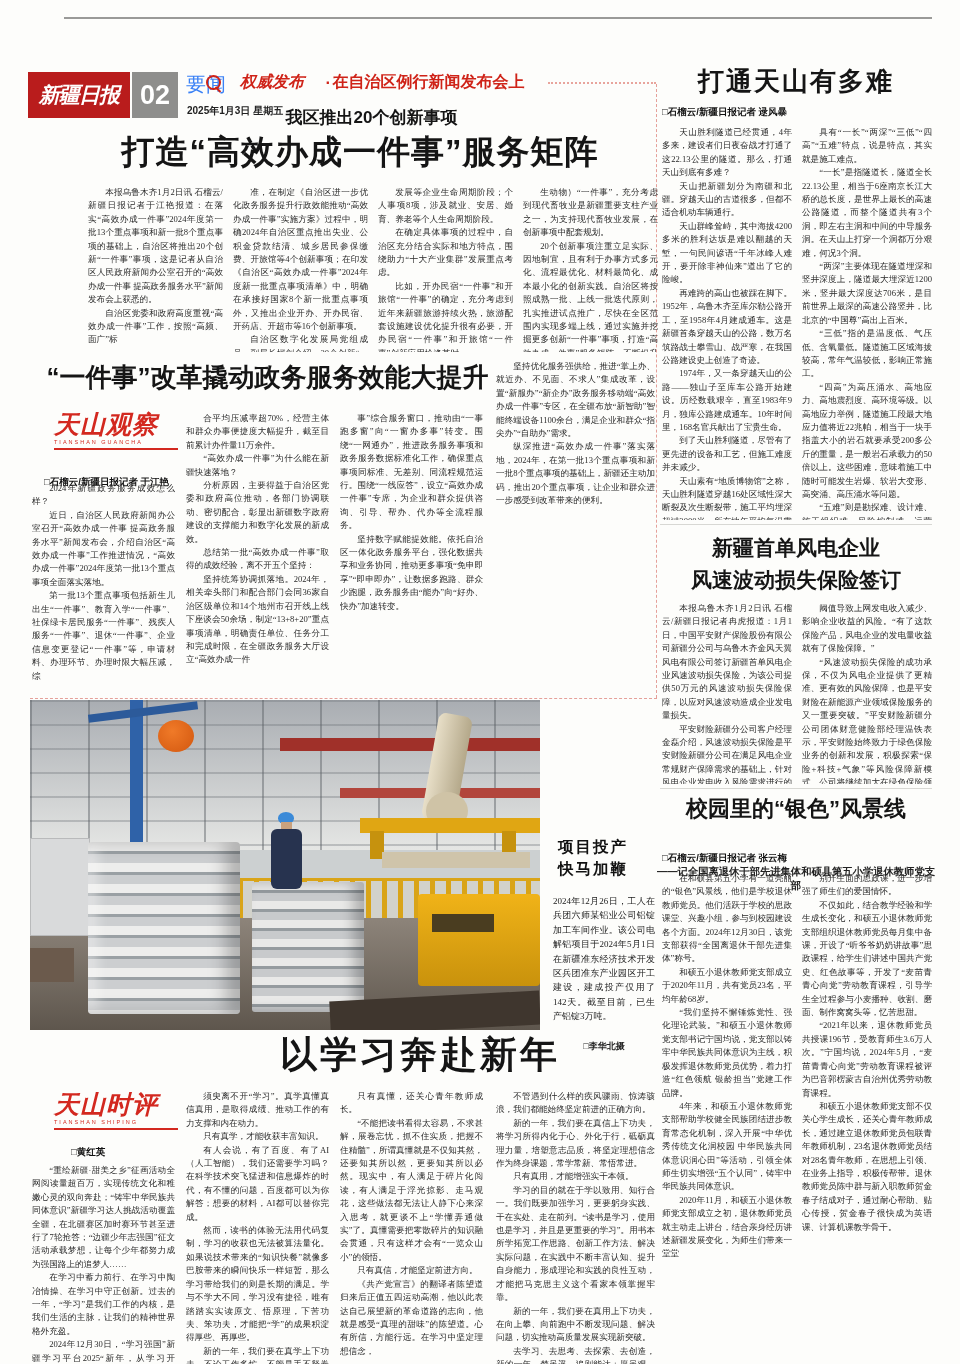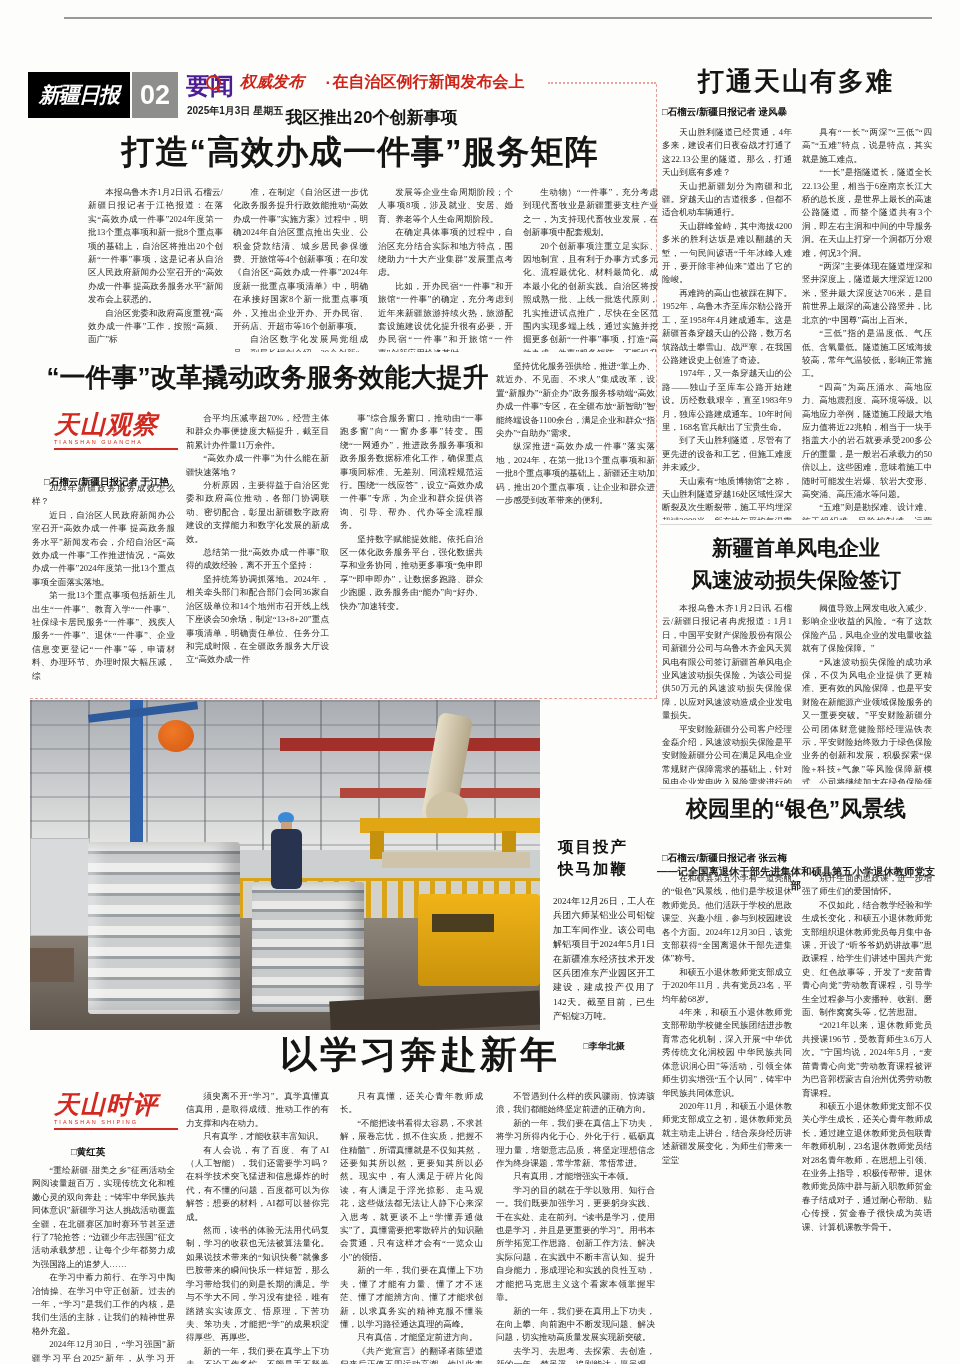--- a/index.html
+++ b/index.html
@@ -7,25 +7,25 @@
         font-family:"Liberation Serif","DejaVu Serif",serif;color:#222;overflow:hidden;}
   .abs{position:absolute;}
   .hl{font-family:"Liberation Sans","DejaVu Sans",sans-serif;font-weight:700;color:#151515;}
   .center{text-align:center;}
   .col{font-size:8.6px;line-height:1.56;text-align:justify;overflow:hidden;color:#2a2a2a;}
   .col p{margin:0;text-indent:2em;}
   .byline{font-family:"Liberation Sans","DejaVu Sans",sans-serif;font-weight:700;font-size:9.5px;color:#111;}
   .rule{background:#d8d8d4;height:1px;}
   .toprule{background:#9a9a98;height:2px;}
   
-  .brandbox{background:#000000;color:#fff;display:flex;align-items:center;justify-content:center;
+  .brandbox{background:#b91c1c;color:#fff;display:flex;align-items:center;justify-content:center;
             font-weight:900;font-style:italic;font-size:21px;letter-spacing:-1px;font-family:"Liberation Serif",serif;}
   .pagenumbox{background:#8e8e8c;color:#fff;display:flex;align-items:center;justify-content:center;
               font-family:"Liberation Sans",sans-serif;font-weight:700;font-size:27px;}
-  .sectionname{font-family:"Liberation Sans","DejaVu Sans",sans-serif;font-weight:700;font-size:24px;color:#4c1d95;line-height:1;}
+  .sectionname{font-family:"Liberation Sans","DejaVu Sans",sans-serif;font-weight:400;font-size:20px;color:#3b82f6;line-height:1;}
   .dateline{font-family:"Liberation Sans",sans-serif;font-size:10px;color:#222;font-weight:700;}
   
   .badge{display:flex;align-items:center;gap:19px;color:#cf2318;}
   .badge .mag{width:11px;height:11px;border:2px solid #cf2318;border-radius:50%;position:relative;flex:0 0 auto;}
   .badge .mag i{position:absolute;width:2px;height:7px;background:#cf2318;left:9px;top:9px;transform:rotate(-45deg);}
   .badge .b1{font-weight:900;font-style:italic;font-size:16px;font-family:"Liberation Serif",serif;white-space:nowrap;}
   .badge .b2{font-weight:900;font-size:16px;font-family:Liberation Mono, monospace;white-space:nowrap;}
   .badge .dots{flex:1;border-top:2px dotted #e8a49c;height:0;margin-left:4px;}
   .dashv{border-left:1px dashed #e5a09a;width:0;}
   .dashh{border-top:1px dashed #e5a09a;height:0;}
@@ -163,20 +163,21 @@
 
   <div class="abs rule" style="left:660px;top:788px;width:272px;"></div>
 
   <div>
     <div class="abs hl center" style="left:660px;top:794px;width:272px;font-size:22px;">校园里的“银色”风景线</div>
     <div class="abs subhead center" style="left:656px;top:828px;width:280px;font-size:10.3px;">——记全国离退休干部先进集体和硕县第五小学退休教师党支部</div>
     <div class="abs byline" style="left:662px;top:852px;width:270px;">□石榴云/新疆日报记者 张云梅</div>
     <div class="abs col" style="left:662px;top:872px;width:130px;height:492px;">
         <p>在和硕县第五小学有一道亮丽的“银色”风景线，他们是学校退休教师党员。他们活跃于学校的思政课堂、兴趣小组，参与到校园建设各个方面。2024年12月30日，该党支部获得“全国离退休干部先进集体”称号。</p>
         <p>和硕五小退休教师党支部成立于2020年11月，共有党员23名，平均年龄68岁。</p>
+        <p>“我们坚持不懈锤炼党性、强化理论武装。”和硕五小退休教师党支部书记宁国均说，党支部以铸牢中华民族共同体意识为主线，积极发挥退休教师党员优势，着力打造“红色领航 银龄担当”党建工作品牌。</p>
         <p>4年来，和硕五小退休教师党支部帮助学校健全民族团结进步教育常态化机制，深入开展“中华优秀传统文化润校园 中华民族共同体意识润心田”等活动，引领全体师生切实增强“五个认同”，铸牢中华民族共同体意识。</p>
         <p>2020年11月，和硕五小退休教师党支部成立之初，退休教师党员就主动走上讲台，结合亲身经历讲述新疆发展变化，为师生们带来一堂堂</p>
       </div>
     <div class="abs col" style="left:802px;top:872px;width:130px;height:492px;">
         <p>别开生面的思政课，进一步增强了师生们的爱国情怀。</p>
         <p>不仅如此，结合教学经验和学生成长变化，和硕五小退休教师党支部组织退休教师党员每月集中备课，开设了“听爷爷奶奶讲故事”思政课程，给学生们讲述中国共产党史、红色故事等，开发了“麦苗青青心向党”劳动教育课程，引导学生全过程参与小麦播种、收割、磨面、制作窝窝头等，忆苦思甜。</p>
         <p>“2021年以来，退休教师党员共授课196节，受教育师生3.6万人次。”宁国均说，2024年5月，“麦苗青青心向党”劳动教育课程被评为巴音郭楞蒙古自治州优秀劳动教育课程。</p>
         <p>和硕五小退休教师党支部不仅关心学生成长，还关心青年教师成长，通过建立退休教师党员包联青年教师机制，23名退休教师党员结对28名青年教师，在思想上引领、在业务上指导，积极传帮带。退休教师党员陈中群与新入职教师贺金春子结成对子，通过耐心帮助、贴心传授，贺金春子很快成为英语课、计算机课教学骨干。</p>
       </div>
   </div>
@@ -237,21 +238,20 @@
     <div class="abs col" style="left:186px;top:1090px;width:143px;height:274px;">
         <p>须臾离不开“学习”。真学真懂真信真用，是取得成绩、推动工作的有力支撑和内在动力。</p>
         <p>只有真学，才能收获丰富知识。</p>
         <p>有人会说，有了百度、有了AI（人工智能），我们还需要学习吗？在科学技术突飞猛进和信息爆炸的时代，有不懂的问题，百度都可以为你解答；想要的材料，AI都可以替你完成。</p>
         <p>然而，读书的体验无法用代码复制，学习的收获也无法被算法量化。如果说技术带来的“知识快餐”就像多巴胺带来的瞬间快乐一样短暂，那么学习带给我们的则是长期的满足。学与不学大不同，学习没有捷径，唯有踏踏实实读原文、悟原理，下苦功夫、笨功夫，才能把“学”的成果积淀得厚些、再厚些。</p>
         <p>新的一年，我们要在真学上下功夫，不论工作多忙，不管是手不释卷地捧书，还是点开电子书，都要让知识点点滴滴进心田。</p>
       </div>
     <div class="abs col" style="left:340px;top:1090px;width:143px;height:274px;">
         <p>只有真懂，还关心青年教师成长。</p>
         <p>“不能把读书看得太容易，不求甚解，展卷忘忧，抓不住实质，把握不住精髓”，所谓真懂就是不仅知其然，还要知其所以然，更要知其所以必然。现实中，有人满足于碎片化阅读，有人满足于浮光掠影、走马观花，这些做法都无法让人静下心来深入思考，就更谈不上“学懂弄通做实”了。真懂需要把零散碎片的知识融会贯通，只有这样才会有“一览众山小”的领悟。</p>
-        <p>新的一年，我们要在真懂上下功夫，懂了才能有力量、懂了才不迷茫、懂了才能辨方向、懂了才能求创新，以求真务实的精神克服不懂装懂，以学习路径通达真理的高峰。</p>
         <p>只有真信，才能坚定前进方向。</p>
         <p>《共产党宣言》的翻译者陈望道归来后正值五四运动高潮，他以此表达自己展望新的革命道路的志向，他就是感受“真理的甜味”的陈望道。心有所信，方能行远。在学习中坚定理想信念，</p>
       </div>
     <div class="abs col" style="left:496px;top:1090px;width:159px;height:274px;">
         <p>不管遇到什么样的疾风骤雨、惊涛骇浪，我们都能始终坚定前进的正确方向。</p>
         <p>新的一年，我们要在真信上下功夫，将学习所得内化于心、外化于行，砥砺真理力量，培塑意志品质，将坚定理想信念作为终身课题，常学常新、常悟常进。</p>
         <p>只有真用，才能增强实干本领。</p>
         <p>学习的目的就在于学以致用、知行合一。我们既要加强学习，更要躬身实践、干在实处、走在前列。“读书是学习，使用也是学习，并且是更重要的学习”。用书本所学拓宽工作思路、创新工作方法、解决实际问题，在实践中不断丰富认知、提升自身能力，形成理论和实践的良性互动，才能把马克思主义这个看家本领掌握牢靠。</p>
         <p>新的一年，我们要在真用上下功夫，在向上攀、向前跑中不断发现问题、解决问题，切实推动高质量发展实现新突破。</p>
         <p>去学习、去思考、去探索、去创造，新的一年，梦虽遥，追则能达；愿虽艰，持则可圆。</p>

